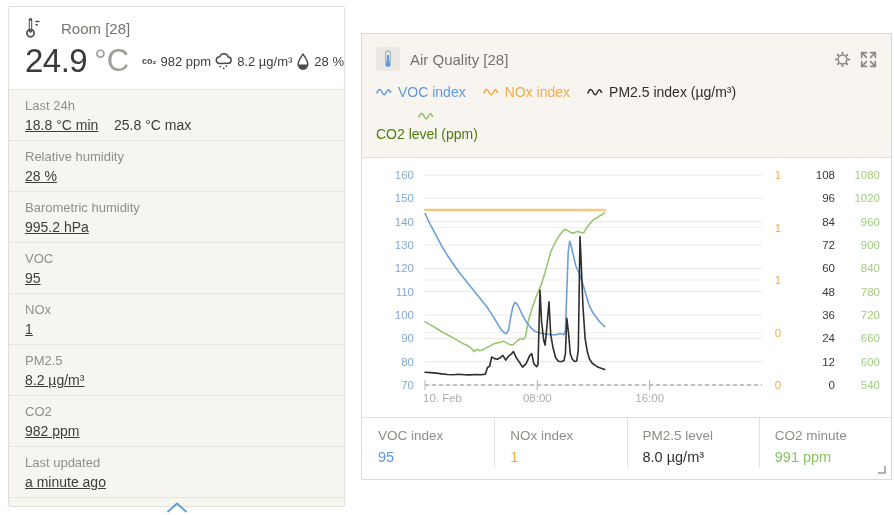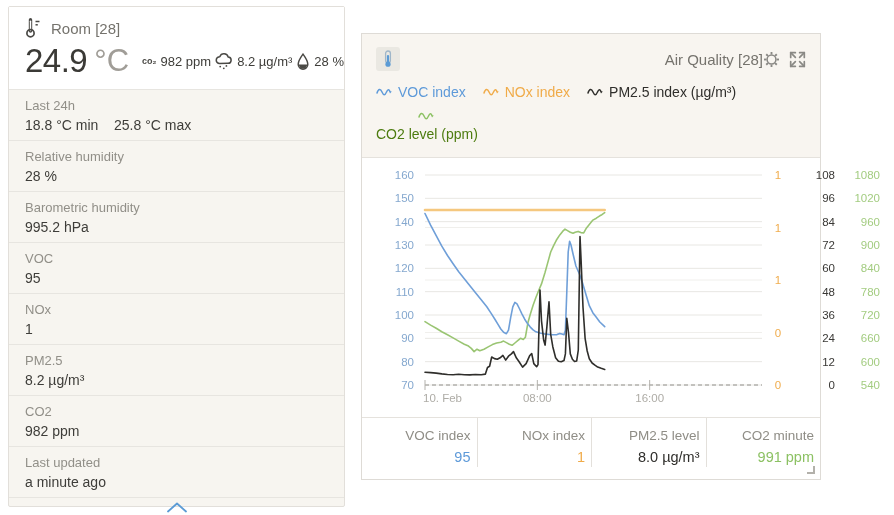--- a/index.html
+++ b/index.html
@@ -2,37 +2,37 @@
 <html><head>
 <meta charset="utf-8">
 <style>
   * { margin:0; padding:0; box-sizing:border-box; }
   html,body { width:894px; height:515px; background:#ffffff; font-family:"Liberation Sans", sans-serif; overflow:hidden; position:relative; }
 
   
   .room-card { position:absolute; left:8px; top:6px; width:337px; height:501px;
     background:#f7f5f0; border:1px solid #e2dfda; border-radius:2px; display:flex; flex-direction:column; }
   .room-header { background:#ffffff; padding:11px 16px 9px 16px; border-bottom:1px solid #e7e5e0; }
-  .room-title-row { display:flex; align-items:center; gap:9px; color:#75736d; font-size:15px; }
+  .room-title-row { display:flex; align-items:center; gap:19px; color:#75736d; font-size:15px; }
   .room-temp-row { display:flex; align-items:center; margin-top:3px; }
   .temp-main { font-size:33px; color:#3b3a36; letter-spacing:-0.5px; }
   .temp-unit { font-size:31px; color:#a09d97; margin-left:7px; }
   .mini-stats { display:flex; align-items:center; gap:4px; margin-left:13px; }
   .mini-stat { display:flex; align-items:center; gap:4px; font-size:13px; color:#3e3d39; white-space:nowrap; }
   .co2-glyph { font-size:9px; font-weight:bold; color:#4a4945; letter-spacing:0; }
   .room-body { flex:1; display:flex; flex-direction:column; }
   .room-row { padding:8px 16px 7px 16px; border-bottom:1px solid #e7e5e0; }
   .row-label { font-size:13px; color:#918f88; line-height:15px; }
   .row-values { font-size:14px; color:#3e3d39; margin-top:4px; line-height:16px; }
-  .row-values span:first-child { display:inline-block; min-width:89px; }
+  .row-values span:first-child { display:inline-block; min-width:89px;text-decoration:underline; }
   .collapse-row { flex:1; display:flex; align-items:center; justify-content:center; padding:4px 0 6px; cursor:pointer; }
 
   
-  .aq-card { position:absolute; left:361px; top:33px; width:460px; height:447px;
-    background:#f8f5f0; border:1px solid #dedbd6; display:flex; flex-direction:column;text-align:right; }
+  .aq-card { position:absolute; left:361px; top:33px; width:531px; height:447px;
+    background:#f8f5f0; border:1px solid #dedbd6; display:flex; flex-direction:column; }
   .aq-header { height:123px; padding:13px 14px 8px 14px; }
   .aq-title-row { display:flex; align-items:center; }
   .aq-icon-box { width:24px; height:24px; background:#eae8e2; border-radius:3px; display:flex; align-items:center; justify-content:center; }
   .aq-title { margin-left:10px; font-size:15px; color:#75736d; flex:1; }
   .aq-header-icons { display:flex; align-items:center; gap:9px; }
   .hdr-icon { cursor:pointer; display:flex; }
   .aq-legend { margin-top:13px; max-width:430px; display:flex; flex-wrap:wrap; column-gap:17px; row-gap:11px; }
   .legend-item { display:flex; align-items:center; gap:5px; font-size:14px; cursor:pointer; white-space:nowrap; }
   .aq-chart-area { background:#ffffff; border-top:1px solid #e5e2dd; height:260px; }
   .aq-chart-area svg { display:block; font-family:"Liberation Sans", sans-serif; }

